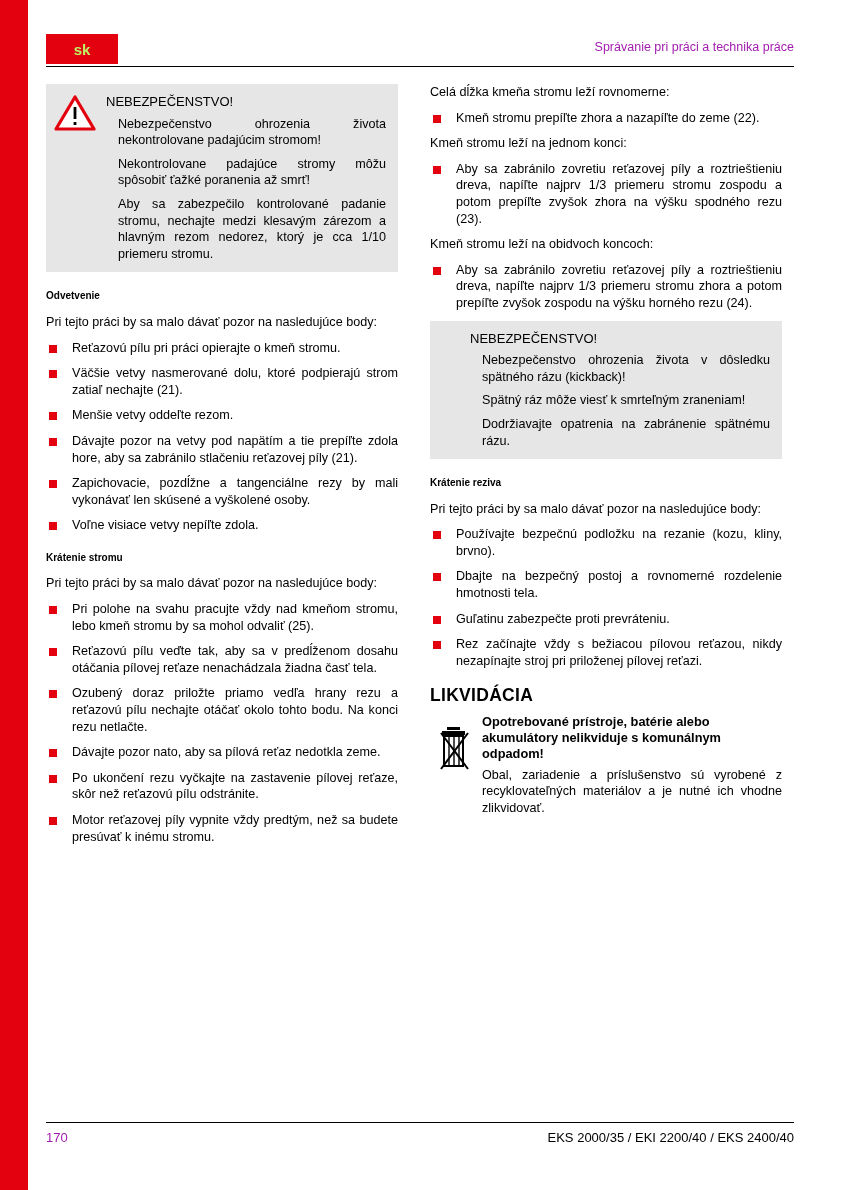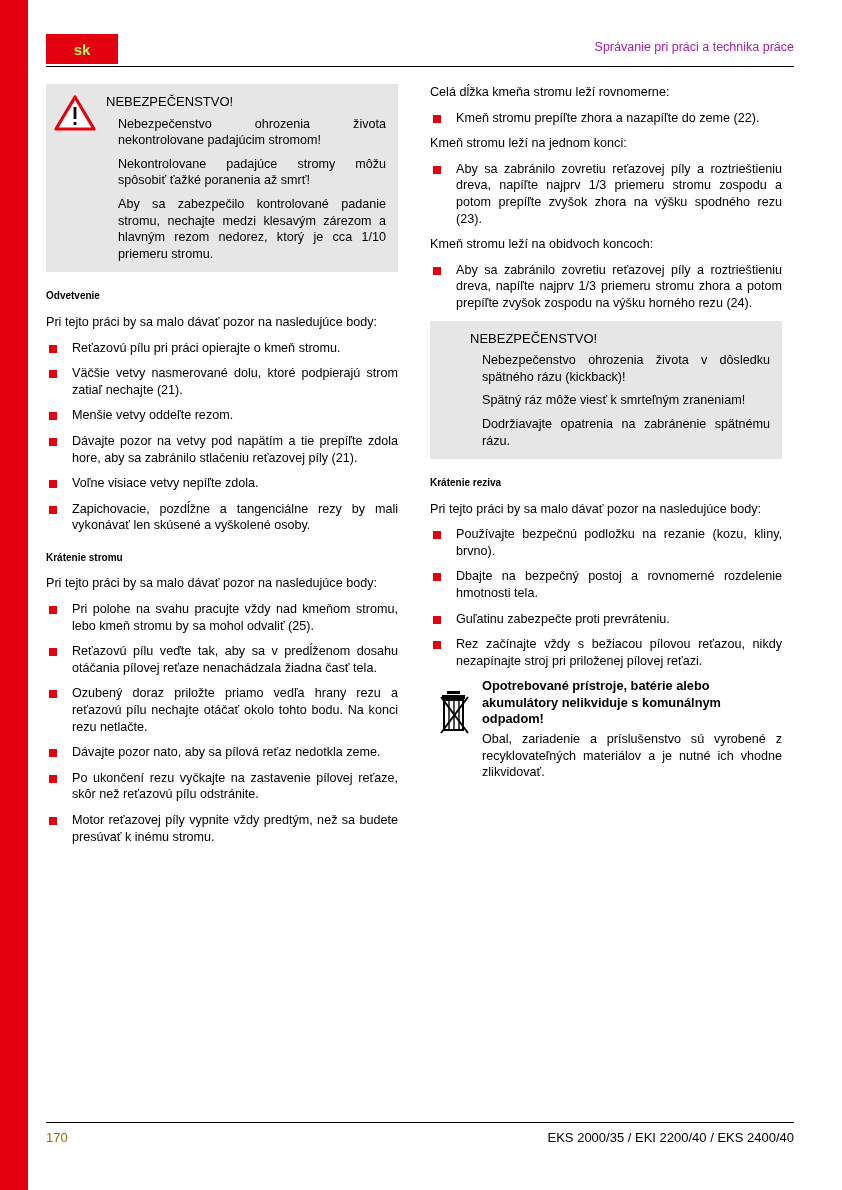--- a/index.html
+++ b/index.html
@@ -170,21 +170,21 @@
     position: absolute;
     left: 46px;
     top: 1130px;
     width: 748px;
     height: 22px;
     font-size: 13px;
   }
   .page-num {
     position: absolute;
     left: 0; top: 0;
-    color: #a16207;
+    color: #a21caf;
   }
   .footer-model {
     position: absolute;
     right: 0; top: 0;
     text-align: right;
   }
 </style>
 </head>
 <body>
 
@@ -214,22 +214,22 @@
       </div>
     </div>
 
     <h2 class="section">Odvetvenie</h2>
     <p class="body">Pri tejto práci by sa malo dávať pozor na nasledujúce body:</p>
     <ul class="bullets">
       <li>Reťazovú pílu pri práci opierajte o kmeň stromu.</li>
       <li>Väčšie vetvy nasmerované dolu, ktoré podpierajú strom zatiaľ nechajte (21).</li>
       <li>Menšie vetvy oddeľte rezom.</li>
       <li>Dávajte pozor na vetvy pod napätím a tie prepíľte zdola hore, aby sa zabránilo stlačeniu reťazovej píly (21).</li>
+      <li>Zapichovacie, pozdĺžne a tangenciálne rezy by mali vykonávať len skúsené a vyškolené osoby.</li>
       <li>Voľne visiace vetvy nepíľte zdola.</li>
-      <li>Zapichovacie, pozdĺžne a tangenciálne rezy by mali vykonávať len skúsené a vyškolené osoby.</li>
     </ul>
 
     <h2 class="section">Krátenie stromu</h2>
     <p class="body">Pri tejto práci by sa malo dávať pozor na nasledujúce body:</p>
     <ul class="bullets">
       <li>Pri polohe na svahu pracujte vždy nad kmeňom stromu, lebo kmeň stromu by sa mohol odvaliť (25).</li>
       <li>Reťazovú pílu veďte tak, aby sa v predĺženom dosahu otáčania pílovej reťaze nenachádzala žiadna časť tela.</li>
       <li>Ozubený doraz priložte priamo vedľa hrany rezu a reťazovú pílu nechajte otáčať okolo tohto bodu. Na konci rezu netlačte.</li>
       <li>Dávajte pozor nato, aby sa pílová reťaz nedotkla zeme.</li>
       <li>Po ukončení rezu vyčkajte na zastavenie pílovej reťaze, skôr než reťazovú pílu odstránite.</li>
@@ -266,20 +266,21 @@
 
     <h2 class="section">Krátenie reziva</h2>
     <p class="body">Pri tejto práci by sa malo dávať pozor na nasledujúce body:</p>
     <ul class="bullets">
       <li>Používajte bezpečnú podložku na rezanie (kozu, kliny, brvno).</li>
       <li>Dbajte na bezpečný postoj a rovnomerné rozdelenie hmotnosti tela.</li>
       <li>Guľatinu zabezpečte proti prevráteniu.</li>
       <li>Rez začínajte vždy s bežiacou pílovou reťazou, nikdy nezapínajte stroj pri priloženej pílovej reťazi.</li>
     </ul>
 
+    <h1 class="chapter">LIKVIDÁCIA</h1>
 
     <div class="likv-box" style="position:relative; min-height:60px;">
       <svg class="trash-icon" viewBox="0 0 40 52">
         <rect x="9" y="3" width="13" height="3" fill="#000000"></rect>
         <rect x="4" y="7" width="23" height="4" fill="#000000"></rect>
         <rect x="6" y="12" width="19" height="30" fill="none" stroke="#000000" stroke-width="2"></rect>
         <line x1="11" y1="12" x2="11" y2="42" stroke="#000000" stroke-width="1.4"></line>
         <line x1="16" y1="12" x2="16" y2="42" stroke="#000000" stroke-width="1.4"></line>
         <line x1="21" y1="12" x2="21" y2="42" stroke="#000000" stroke-width="1.4"></line>
         <line x1="3" y1="9" x2="30" y2="45" stroke="#000000" stroke-width="2"></line>

